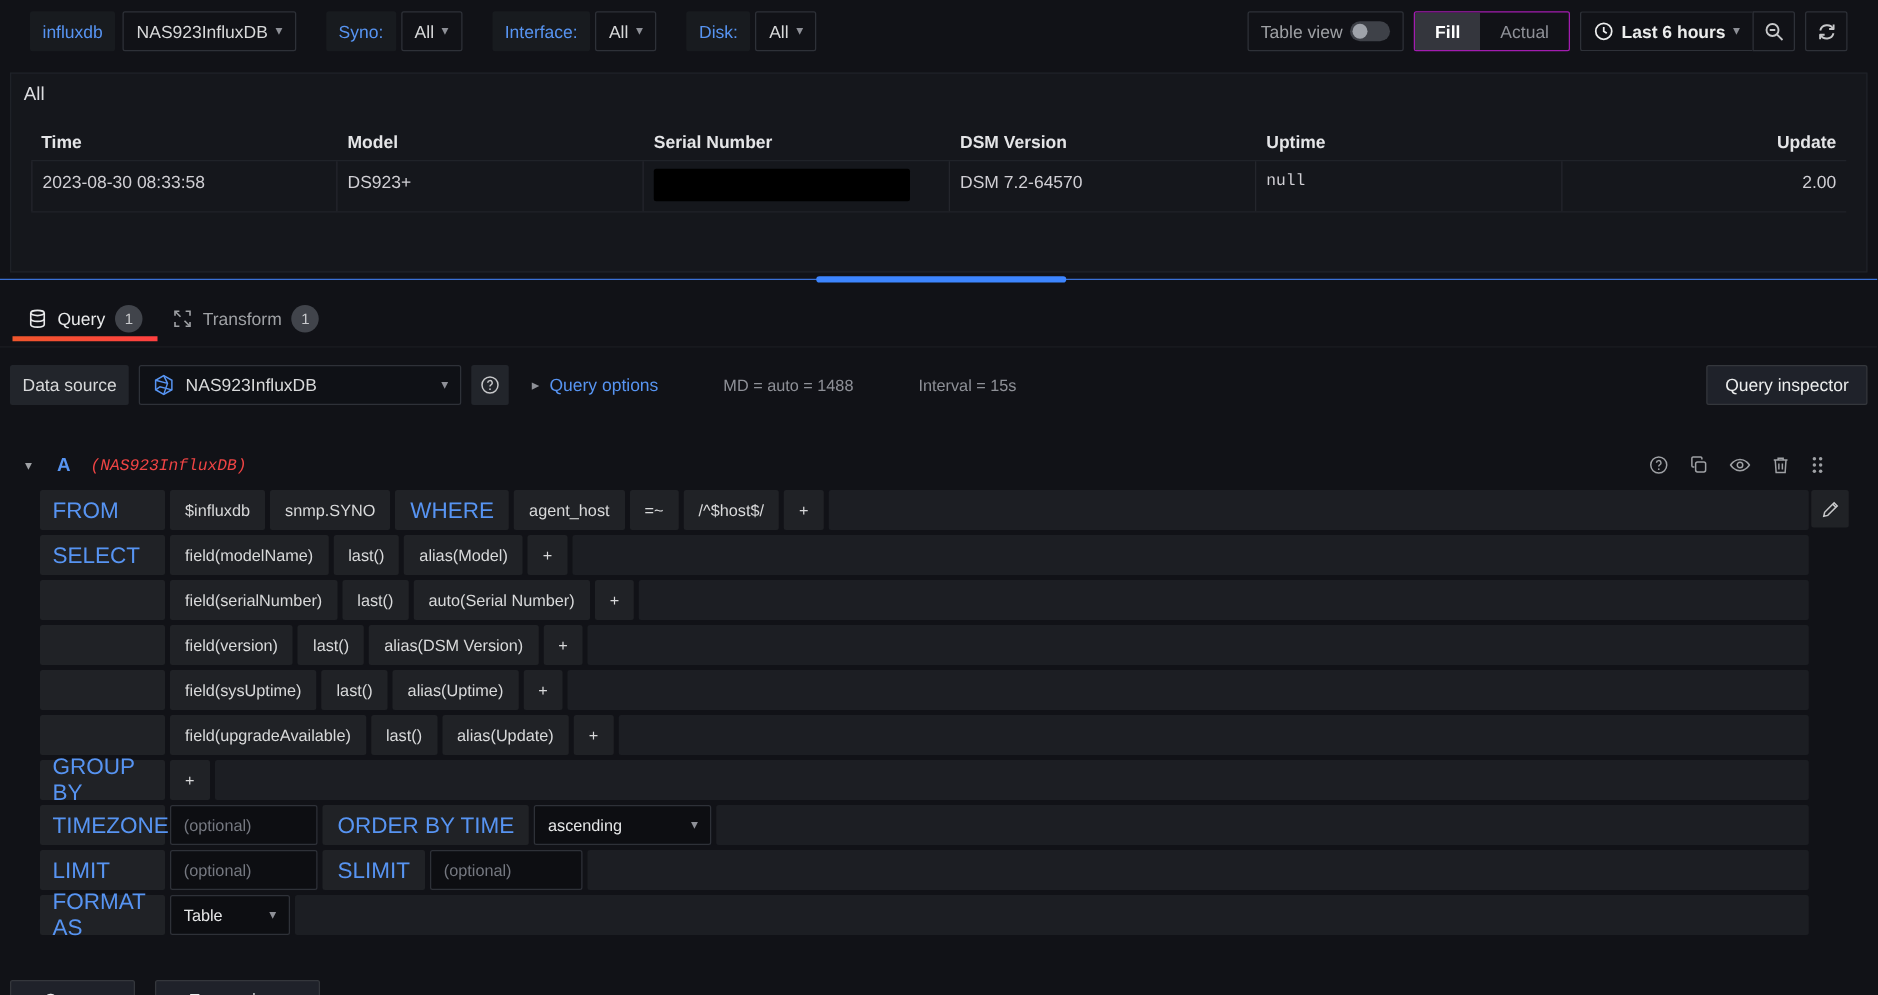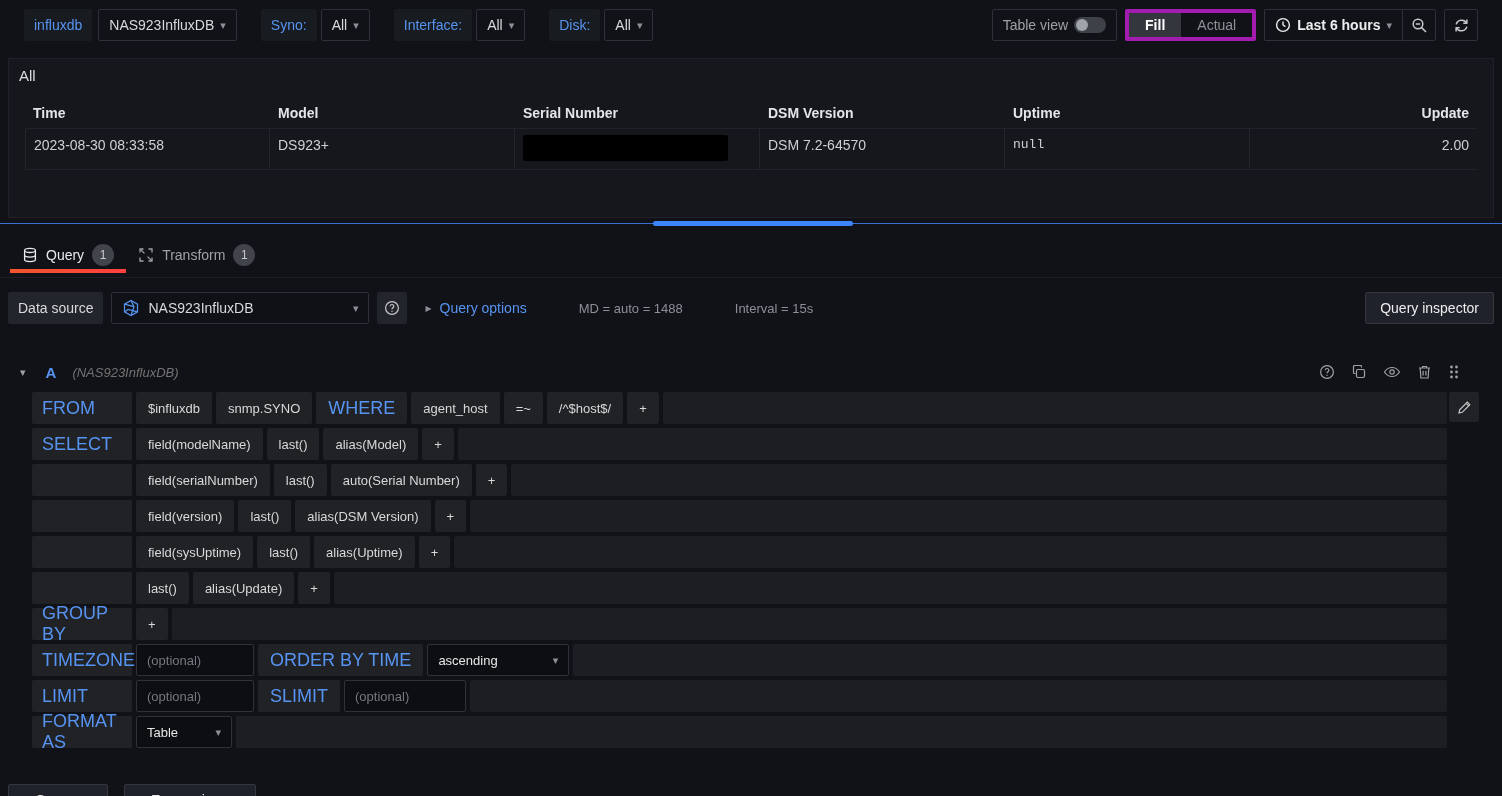--- a/index.html
+++ b/index.html
@@ -23,21 +23,21 @@
     background:#111217; border:1px solid #2e3138; border-radius:2px; color:#d8d9da; }
   .var-group { display:flex; align-items:center; gap:4px; margin-left:18px; }
   .chev { color:#8e9097; font-size:11px; line-height:1; }
   .ddl-value { font-weight:500; }
 
   .tableview-box { color:#9fa1a5; }
   .toggle { width:32px; height:16px; background:#3e4148; border-radius:9px; position:relative; cursor:pointer; }
   .toggle .knob { position:absolute; top:2px; left:2px; width:12px; height:12px; border-radius:50%; background:#9fa3aa; }
 
   .seg-control { height:32px; display:flex; align-items:stretch;
-    border:4px solid #a21caf; border-radius:2px; overflow:hidden; }
+    border:1px solid #a21caf; border-radius:2px; overflow:hidden; }
   .seg { display:flex; align-items:center; padding:0 16px; color:#8e9097; cursor:pointer; }
   .seg.active { background:#34363d; color:#ffffff; font-weight:700; }
 
   .timepicker { font-weight:700; color:#eceded; }
   .icon-btn { width:34px; height:32px; display:flex; align-items:center; justify-content:center;
     background:#111217; border:1px solid #2e3138; border-radius:2px; color:#c7c8ca; cursor:pointer; }
   .tp-group { display:flex; }
   .tp-group .bordered-box { border-right:none; border-radius:2px 0 0 2px; }
   .tp-group .icon-btn { border-radius:0 2px 2px 0; }
 
@@ -90,21 +90,21 @@
   .dim-text { color:#8e9097; font-size:13px;padding-left:44px; }
   .qi-btn { margin-left:auto; height:32px; display:flex; align-items:center; padding:0 14px;
     background:#1f222a; border:1px solid #34373c; border-radius:2px; color:#eceded;
     font-weight:500; cursor:pointer; }
 
   
   .qheader { position:absolute; top:357px; left:8px; width:1486px; height:30px;
     display:flex; align-items:center; gap:16px; padding:0 8px; }
   .qheader .collapse { color:#9fa1a5; font-size:11px; cursor:pointer; padding:0 4px; }
   .ref-id { color:#5794f2; font-weight:700; font-size:15px; }
-  .ds-hint { color:#737373; font-style:italic; font-size:13px; }
+  .ds-hint { color:#ef4444; font-style:italic; font-size:13px;font-family:Liberation Mono, monospace; }
   .qh-icons { margin-left:auto; display:flex; align-items:center; gap:16px; color:#9fa1a5; margin-right:26px; }
   .qh-icons .qicon { cursor:pointer; }
 
   .qbody { position:absolute; top:392px; left:32px; width:1415px; }
   .qrow { display:flex; gap:4px; height:32px; margin-bottom:4px; }
   .kw { width:100px; flex:none; background:#202226; border-radius:2px; color:#5794f2;
     font-weight:500; font-size:18px; display:flex; align-items:center; padding:0 10px; cursor:pointer; }
   .kw.empty { cursor:default; }
   .kw.auto { width:auto; padding:11px 12px; }
   .chip { background:#202226; border-radius:2px; color:#d8d9da; font-weight:500; font-size:13px;
@@ -391,20 +391,21 @@
     <div class="kw empty"></div>
     <div class="chip">field(sysUptime)</div>
     <div class="chip">last()</div>
     <div class="chip">alias(Uptime)</div>
     <div class="chip">+</div>
     <div class="filler"></div>
   </div>
 
   <div class="qrow">
     <div class="kw empty"></div>
+    <div class="chip">field(upgradeAvailable)</div>
     <div class="chip">last()</div>
     <div class="chip">alias(Update)</div>
     <div class="chip">+</div>
     <div class="filler"></div>
   </div>
 
   <div class="qrow">
     <div class="kw">GROUP BY</div>
     <div class="chip">+</div>
     <div class="filler"></div>

